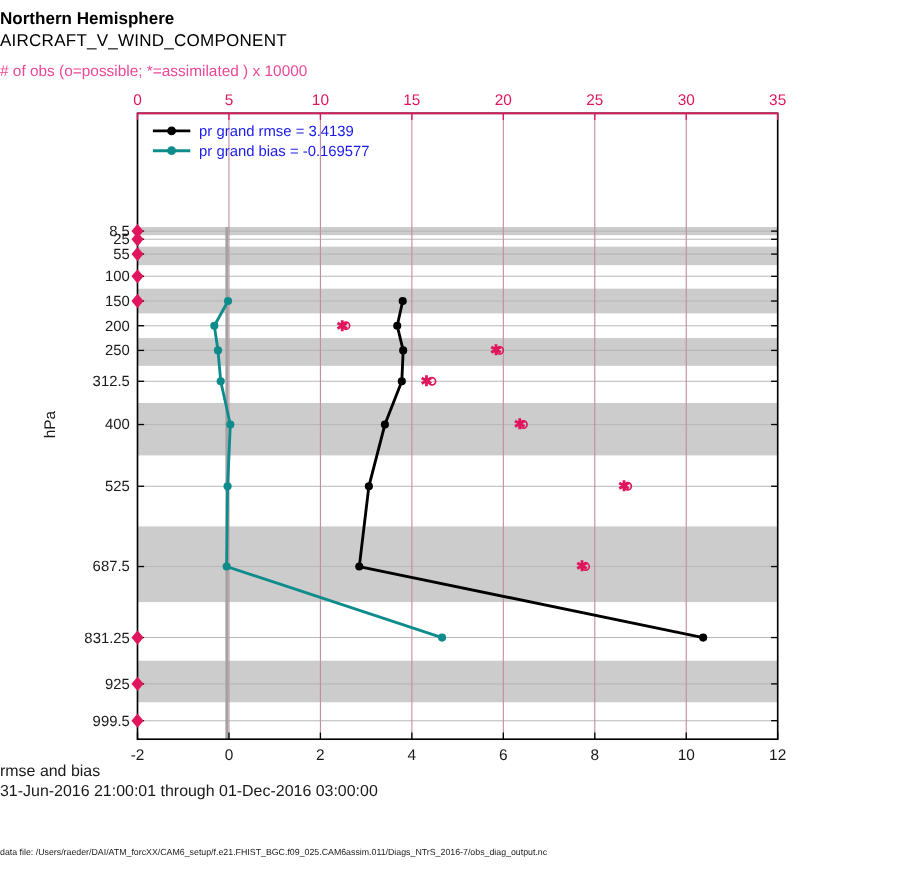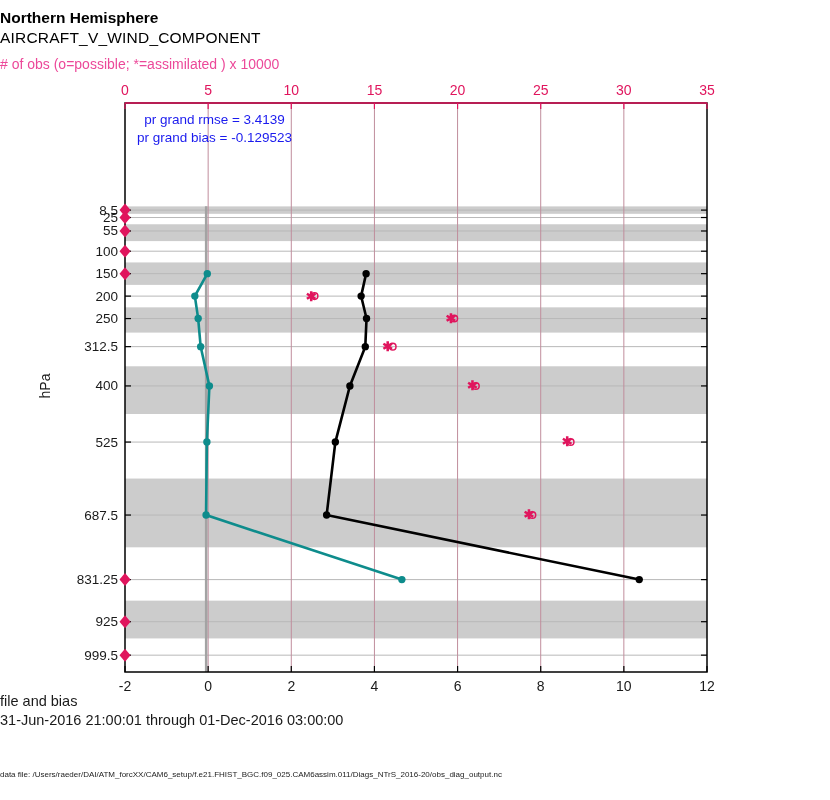--- a/index.html
+++ b/index.html
@@ -6,21 +6,21 @@
   body{
     width:830px;height:800px;position:relative;background:#ffffff;
     font-family:"Liberation Sans", sans-serif;overflow:hidden;
   }
   .abs{position:absolute;}
   .ctr{left:0;width:820px;}
   #title-line1{top:9px;font-size:15.5px;font-weight:bold;color:#000;}
   #title-line2{top:29px;font-size:15.5px;font-weight:normal;color:#000;letter-spacing:.2px;}
   #obs-axis-label{top:56px;font-size:14px;}
   #legend{left:137px;top:111px;display:flex;flex-direction:column;gap:2px;}
-  .legend-row{display:flex;align-items:center;height:16px;flex-direction:column;}
+  .legend-row{display:flex;align-items:center;height:16px;}
   .legend-row svg{margin-right:6px;}
   .legend-label{font-size:13.5px;}
   #ylabel{left:30px;top:378px;width:30px;font-size:14px;color:#1a1a1a;
     transform:rotate(-90deg);transform-origin:center;text-align:center;}
   #xlabel{top:693px;font-size:14.5px;color:#1a1a1a;}
   #subtitle{top:712px;font-size:14.5px;color:#1a1a1a;}
   #footer{top:770px;font-size:8px;color:#222;}
   svg text{font-family:"Liberation Sans", sans-serif;}
 </style>
 </head>
@@ -181,20 +181,20 @@
         <line x1="2" y1="7" x2="36" y2="7" stroke="#000000" stroke-width="2.6"></line>
         <circle cx="19" cy="7" r="4" fill="#000000"></circle>
       </svg>
       <span class="legend-label" style="color:#1a1aee">pr grand rmse = 3.4139</span>
     </div>
     <div class="legend-row">
       <svg width="38" height="14">
         <line x1="2" y1="7" x2="36" y2="7" stroke="#0e8c8c" stroke-width="2.6"></line>
         <circle cx="19" cy="7" r="4" fill="#0e8c8c"></circle>
       </svg>
-      <span class="legend-label" style="color:#1a1aee">pr grand bias = -0.129523</span>
+      <span class="legend-label" style="color:#1a1aee">pr grand bias = -0.169577</span>
     </div>
   </div>
 
 <div class="abs" id="ylabel">hPa</div>
-<div class="abs ctr" id="xlabel">file and bias</div>
+<div class="abs ctr" id="xlabel">rmse and bias</div>
 <div class="abs ctr" id="subtitle">31-Jun-2016 21:00:01 through 01-Dec-2016 03:00:00</div>
-<div class="abs ctr" id="footer">data file: /Users/raeder/DAI/ATM_forcXX/CAM6_setup/f.e21.FHIST_BGC.f09_025.CAM6assim.011/Diags_NTrS_2016-20/obs_diag_output.nc</div>
+<div class="abs ctr" id="footer">data file: /Users/raeder/DAI/ATM_forcXX/CAM6_setup/f.e21.FHIST_BGC.f09_025.CAM6assim.011/Diags_NTrS_2016-7/obs_diag_output.nc</div>
 
 </body></html>

